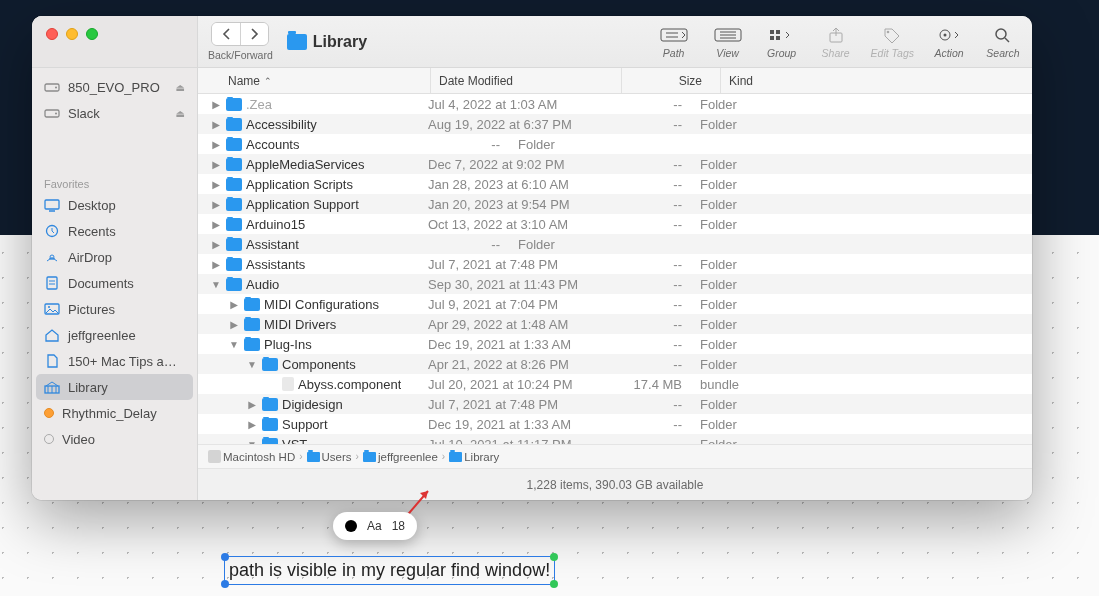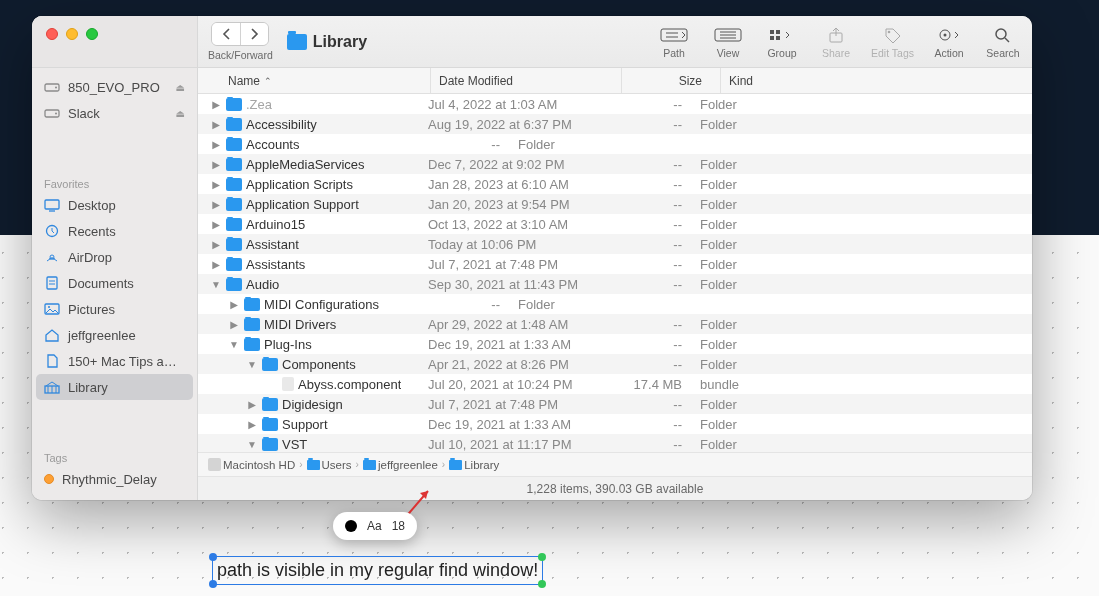--- a/index.html
+++ b/index.html
@@ -155,21 +155,21 @@
     padding:0 10px;
     font-size:11.5px;
     color:#5a5a5a;
   }
   .path-seg { display:flex; align-items:center; gap:2px;}
   .path-sep { color:#aaa; font-size:10px;}
   .disk-ico { width:13px; height:13px; background:#d4d4d4; border-radius:2px;}
   .mini-folder { width:13px; height:10px; background:#2a98ef; border-radius:1px; position:relative;}
   .mini-folder::before { content:""; position:absolute; top:-2px; left:1px; width:5px; height:2px; background:#2a98ef; border-radius:1px;}
   .statusbar {
-    height:24px;
+    height:32px;
     background:#f1f1f1;
     border-top:1px solid #e4e4e4;
     display:flex; align-items:center; justify-content:center;
     font-size:12px; color:#6a6a6a;
   }
   .red-arrow {
     position:absolute;
     left: 380px; top: 485px;
     width:60px; height:50px;
     pointer-events:none;
@@ -181,21 +181,21 @@
     border-radius: 16px;
     box-shadow: 0 4px 14px rgba(0,0,0,.25);
     height:28px;
     display:flex; align-items:center;
     padding:0 12px; gap:10px;
     font-size:12px;
   }
   .pill-dot { width:12px; height:12px; border-radius:50%; background:#000;}
   .annot-box {
     position:absolute;
-    left: 212px; top: 556px;
+    left: 224px; top: 556px;
     padding: 3px 4px;
     border:1px solid #2c7be5;
     font-size:18px;
     color:#222;
     background:transparent;
   }
   .annot-handle { position:absolute; width:8px; height:8px; background:#2c7be5; border-radius:50%;}
   .annot-handle.tl { left:-4px; top:-4px;}
   .annot-handle.tr { right:-4px; top:-4px; background:#32c759;}
   .annot-handle.bl { left:-4px; bottom:-4px;}
@@ -229,21 +229,21 @@
               </svg>
           </div>
         </div>
         <div class="navlabel">Back/Forward</div>
       </div>
       <div class="location">
         <div class="folder-ico"></div>
         <div class="loc-title">Library</div>
       </div>
 
-      <div class="tool-row" style="margin-left:auto;" id="toolbar-items">
+      <div class="tool-row" style="margin-left:auto;font-style:italic;" id="toolbar-items">
           <div class="tool-item">
             <div class="tool-btn">
               <svg width="28" height="14">
                 <rect x="1" y="1" width="26" height="12" rx="2" fill="none" stroke="#555"></rect>
                 <line x1="6" y1="5" x2="18" y2="5" stroke="#555"></line>
                 <line x1="6" y1="9" x2="18" y2="9" stroke="#555"></line>
                 <path d="M22 4l3 3-3 3" fill="none" stroke="#555"></path>
               </svg>
             </div>
             <div class="tool-cap">Path</div>
@@ -403,21 +403,20 @@
             <svg width="16" height="13">
               <rect x="1" y="5" width="14" height="7" fill="none" stroke="#2f87de" stroke-width="1.3"></rect>
               <line x1="4" y1="5" x2="4" y2="12" stroke="#2f87de"></line>
               <line x1="8" y1="5" x2="8" y2="12" stroke="#2f87de"></line>
               <line x1="12" y1="5" x2="12" y2="12" stroke="#2f87de"></line>
               <path d="M2 5l6-4 6 4" fill="none" stroke="#2f87de"></path>
             </svg>
           </span>
           <span>Library</span>
         </div>
-        <div class="sb-section">Tags</div>
         <div class="sb-item">
           <span class="sb-tagdot orange"></span>
           <span>Rhythmic_Delay</span>
         </div>
         <div class="sb-item">
           <span class="sb-tagdot none"></span>
           <span>Video</span>
         </div>
       </div>
 
@@ -503,21 +502,20 @@
     <div class="cell-date">Oct 13, 2022 at 3:10 AM</div>
     <div class="cell-size">--</div>
     <div class="cell-kind">Folder</div>
           </div>
           <div class="row stripe">
     <div class="cell-name" style="padding-left:4px">
       <span class="disclosure">▶</span>
       <span class="f-ico"></span>
       <span class="fname ">Assistant</span>
     </div>
-    <div class="cell-date">Today at 10:06 PM</div>
     <div class="cell-size">--</div>
     <div class="cell-kind">Folder</div>
           </div>
           <div class="row">
     <div class="cell-name" style="padding-left:4px">
       <span class="disclosure">▶</span>
       <span class="f-ico"></span>
       <span class="fname ">Assistants</span>
     </div>
     <div class="cell-date">Jul 7, 2021 at 7:48 PM</div>
@@ -533,20 +531,21 @@
     <div class="cell-date">Sep 30, 2021 at 11:43 PM</div>
     <div class="cell-size">--</div>
     <div class="cell-kind">Folder</div>
           </div>
           <div class="row">
     <div class="cell-name" style="padding-left:22px">
       <span class="disclosure">▶</span>
       <span class="f-ico"></span>
       <span class="fname ">MIDI Configurations</span>
     </div>
+    <div class="cell-date">Jul 9, 2021 at 7:04 PM</div>
     <div class="cell-size">--</div>
     <div class="cell-kind">Folder</div>
           </div>
           <div class="row stripe">
     <div class="cell-name" style="padding-left:22px">
       <span class="disclosure">▶</span>
       <span class="f-ico"></span>
       <span class="fname ">MIDI Drivers</span>
     </div>
     <div class="cell-date">Apr 29, 2022 at 1:48 AM</div>

